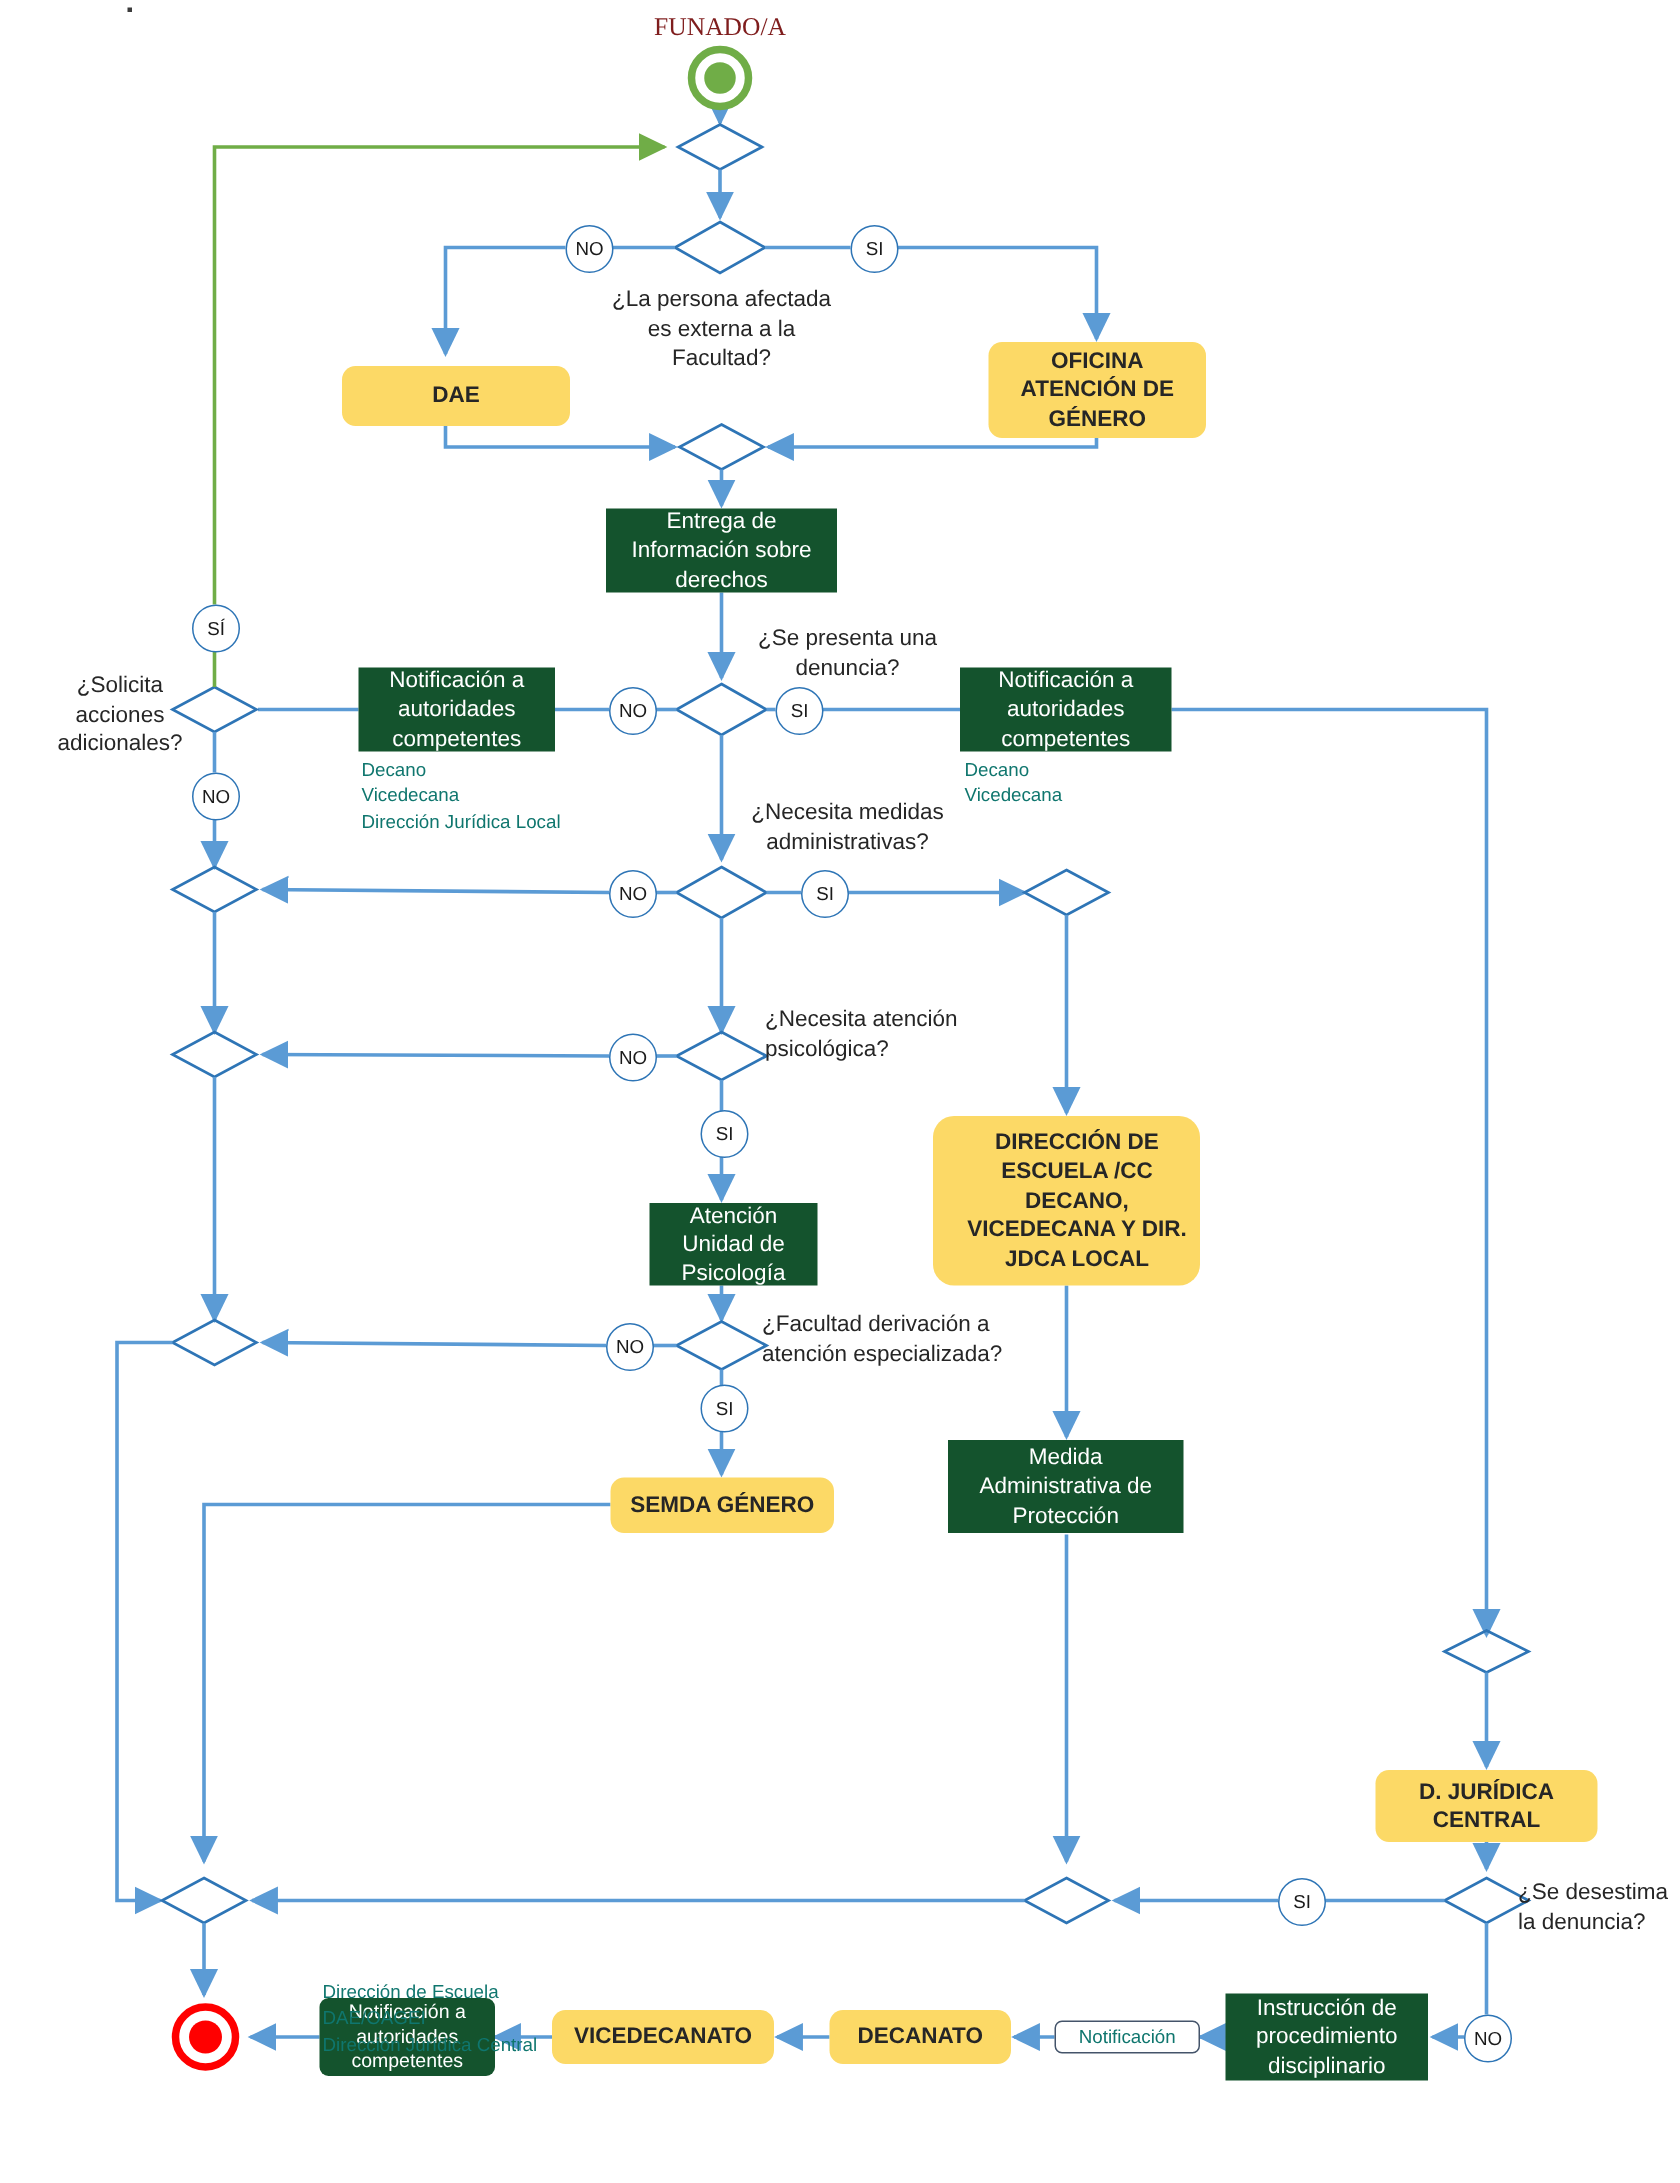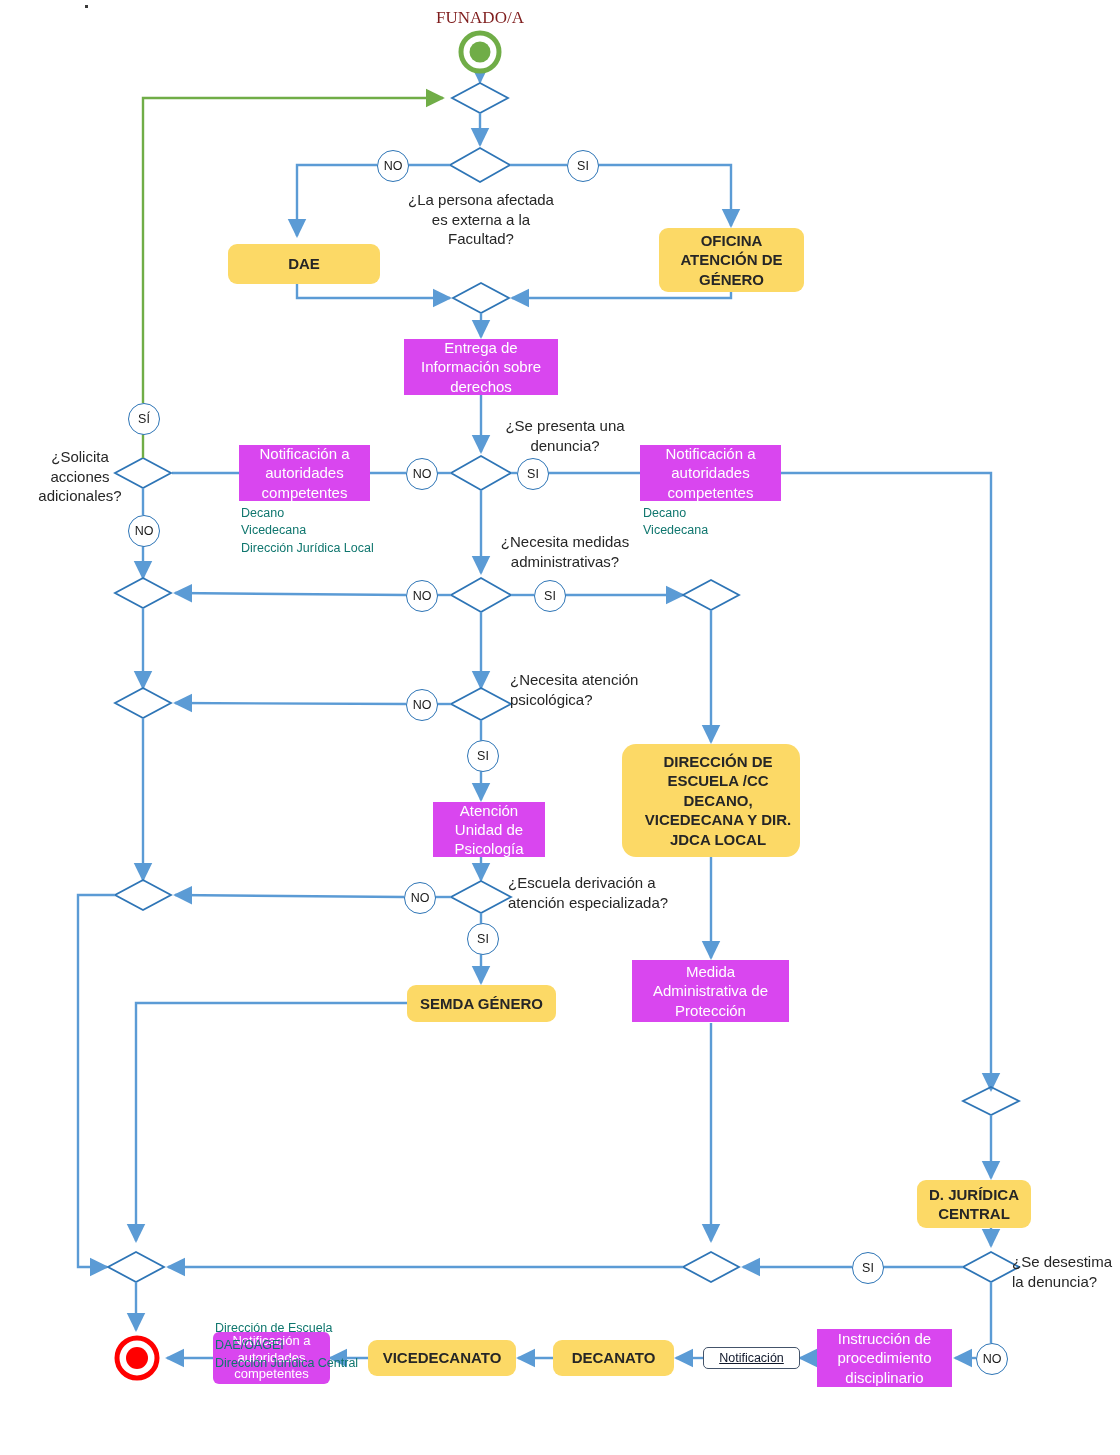--- a/index.html
+++ b/index.html
@@ -1,23 +1,23 @@
 <!DOCTYPE html>
 <html><head>
 <meta charset="utf-8">
 <style>
   html,body{margin:0;padding:0;background:#ffffff;}
   body{font-family:"Liberation Sans",sans-serif;}
   #stage{position:relative;width:1120px;height:1455px;background:#fff;overflow:hidden;}
   #stage svg{position:absolute;left:0;top:0;width:1120px;height:1455px;}
   .node{position:absolute;box-sizing:border-box;display:flex;align-items:center;justify-content:center;text-align:center;}
-  .proc{background:#d946ef;color:#ffffff;font-size:15px;line-height:1.28;padding:4px 6px;}
+  .proc{background:#14532d;color:#ffffff;font-size:15px;line-height:1.28;padding:4px 6px;}
   .actor{background:#FCD966;color:#262626;font-weight:bold;font-size:15px;line-height:1.3;border-radius:9px;padding:4px 6px;}
   .actor.big{border-radius:14px;}
-  .notetag{background:#ffffff;border:1.6px solid #44546A;border-radius:5px;color:#0f172a;font-size:12.5px;text-decoration:underline;}
+  .notetag{background:#ffffff;border:1.6px solid #44546A;border-radius:5px;color:#0f766e;font-size:12.5px;}
   .lbl{position:absolute;color:#262626;font-size:15px;line-height:1.3;text-align:center;white-space:pre-line;}
   .lbl.lft{text-align:left;}
   .sub{position:absolute;color:#0f766e;font-size:12.5px;line-height:1.38;text-align:left;white-space:pre-line;}
   .title{position:absolute;color:#7f1d1d;font-size:17px;text-align:center;font-family:Liberation Serif, serif;}
   .badge{position:absolute;width:30px;height:30px;border-radius:50%;background:#fff;border:1.7px solid #2E75B6;
          display:flex;align-items:center;justify-content:center;font-size:12.5px;color:#1a1a1a;}
   .dot{position:absolute;width:3px;height:3px;background:#3b3b3b;}
 </style>
 </head>
 <body>
@@ -176,21 +176,21 @@
 
   <div class="lbl" style="left:396px;top:190px;width:170px;">¿La persona afectada
 es externa a la
 Facultad?</div>
   <div class="lbl" style="left:487px;top:416px;width:156px;">¿Se presenta una
 denuncia?</div>
   <div class="lbl" style="left:485px;top:532px;width:160px;">¿Necesita medidas
 administrativas?</div>
   <div class="lbl lft" style="left:510px;top:670px;width:180px;">¿Necesita atención
 psicológica?</div>
-  <div class="lbl lft" style="left:508px;top:873px;width:210px;">¿Escuela derivación a
+  <div class="lbl lft" style="left:508px;top:873px;width:210px;">¿Facultad derivación a
 atención especializada?</div>
   <div class="lbl" style="left:34px;top:447px;width:92px;">¿Solicita
 acciones
 adicionales?</div>
   <div class="lbl lft" style="left:1012px;top:1252px;width:110px;">¿Se desestima
 la denuncia?</div>
 
   <div class="badge" style="left:377px;top:150px;">NO</div>
   <div class="badge" style="left:567px;top:150px;">SI</div>
   <div class="badge" style="left:128px;top:403px;">SÍ</div>
@@ -209,21 +209,21 @@
   <div class="node actor" style="left:228px;top:244px;width:152px;height:40px;">DAE</div>
   <div class="node actor" style="left:659px;top:228px;width:145px;height:64px;white-space:pre-line;">OFICINA
 ATENCIÓN DE
 GÉNERO</div>
   <div class="node actor big" style="left:622px;top:744px;width:178px;height:113px;white-space:pre-line;padding-left:20px;">DIRECCIÓN DE
 ESCUELA /CC
 DECANO,
 VICEDECANA Y DIR.
 JDCA LOCAL</div>
   <div class="node actor" style="left:407px;top:985px;width:149px;height:37px;">SEMDA GÉNERO</div>
-  <div class="node actor" style="left:917px;top:1180px;width:114px;height:48px;white-space:pre-line;">D. JURÍDICA
+  <div class="node actor" style="left:917px;top:1180px;width:148px;height:48px;white-space:pre-line;">D. JURÍDICA
 CENTRAL</div>
   <div class="node actor" style="left:368px;top:1340px;width:148px;height:36px;">VICEDECANATO</div>
   <div class="node actor" style="left:553px;top:1340px;width:121px;height:36px;">DECANATO</div>
 
   <div class="node proc" style="left:404px;top:339px;width:154px;height:56px;white-space:pre-line;">Entrega de
 Información sobre
 derechos</div>
 
   <div class="node proc" style="left:239px;top:445px;width:131px;height:56px;white-space:pre-line;">Notificación a
 autoridades

